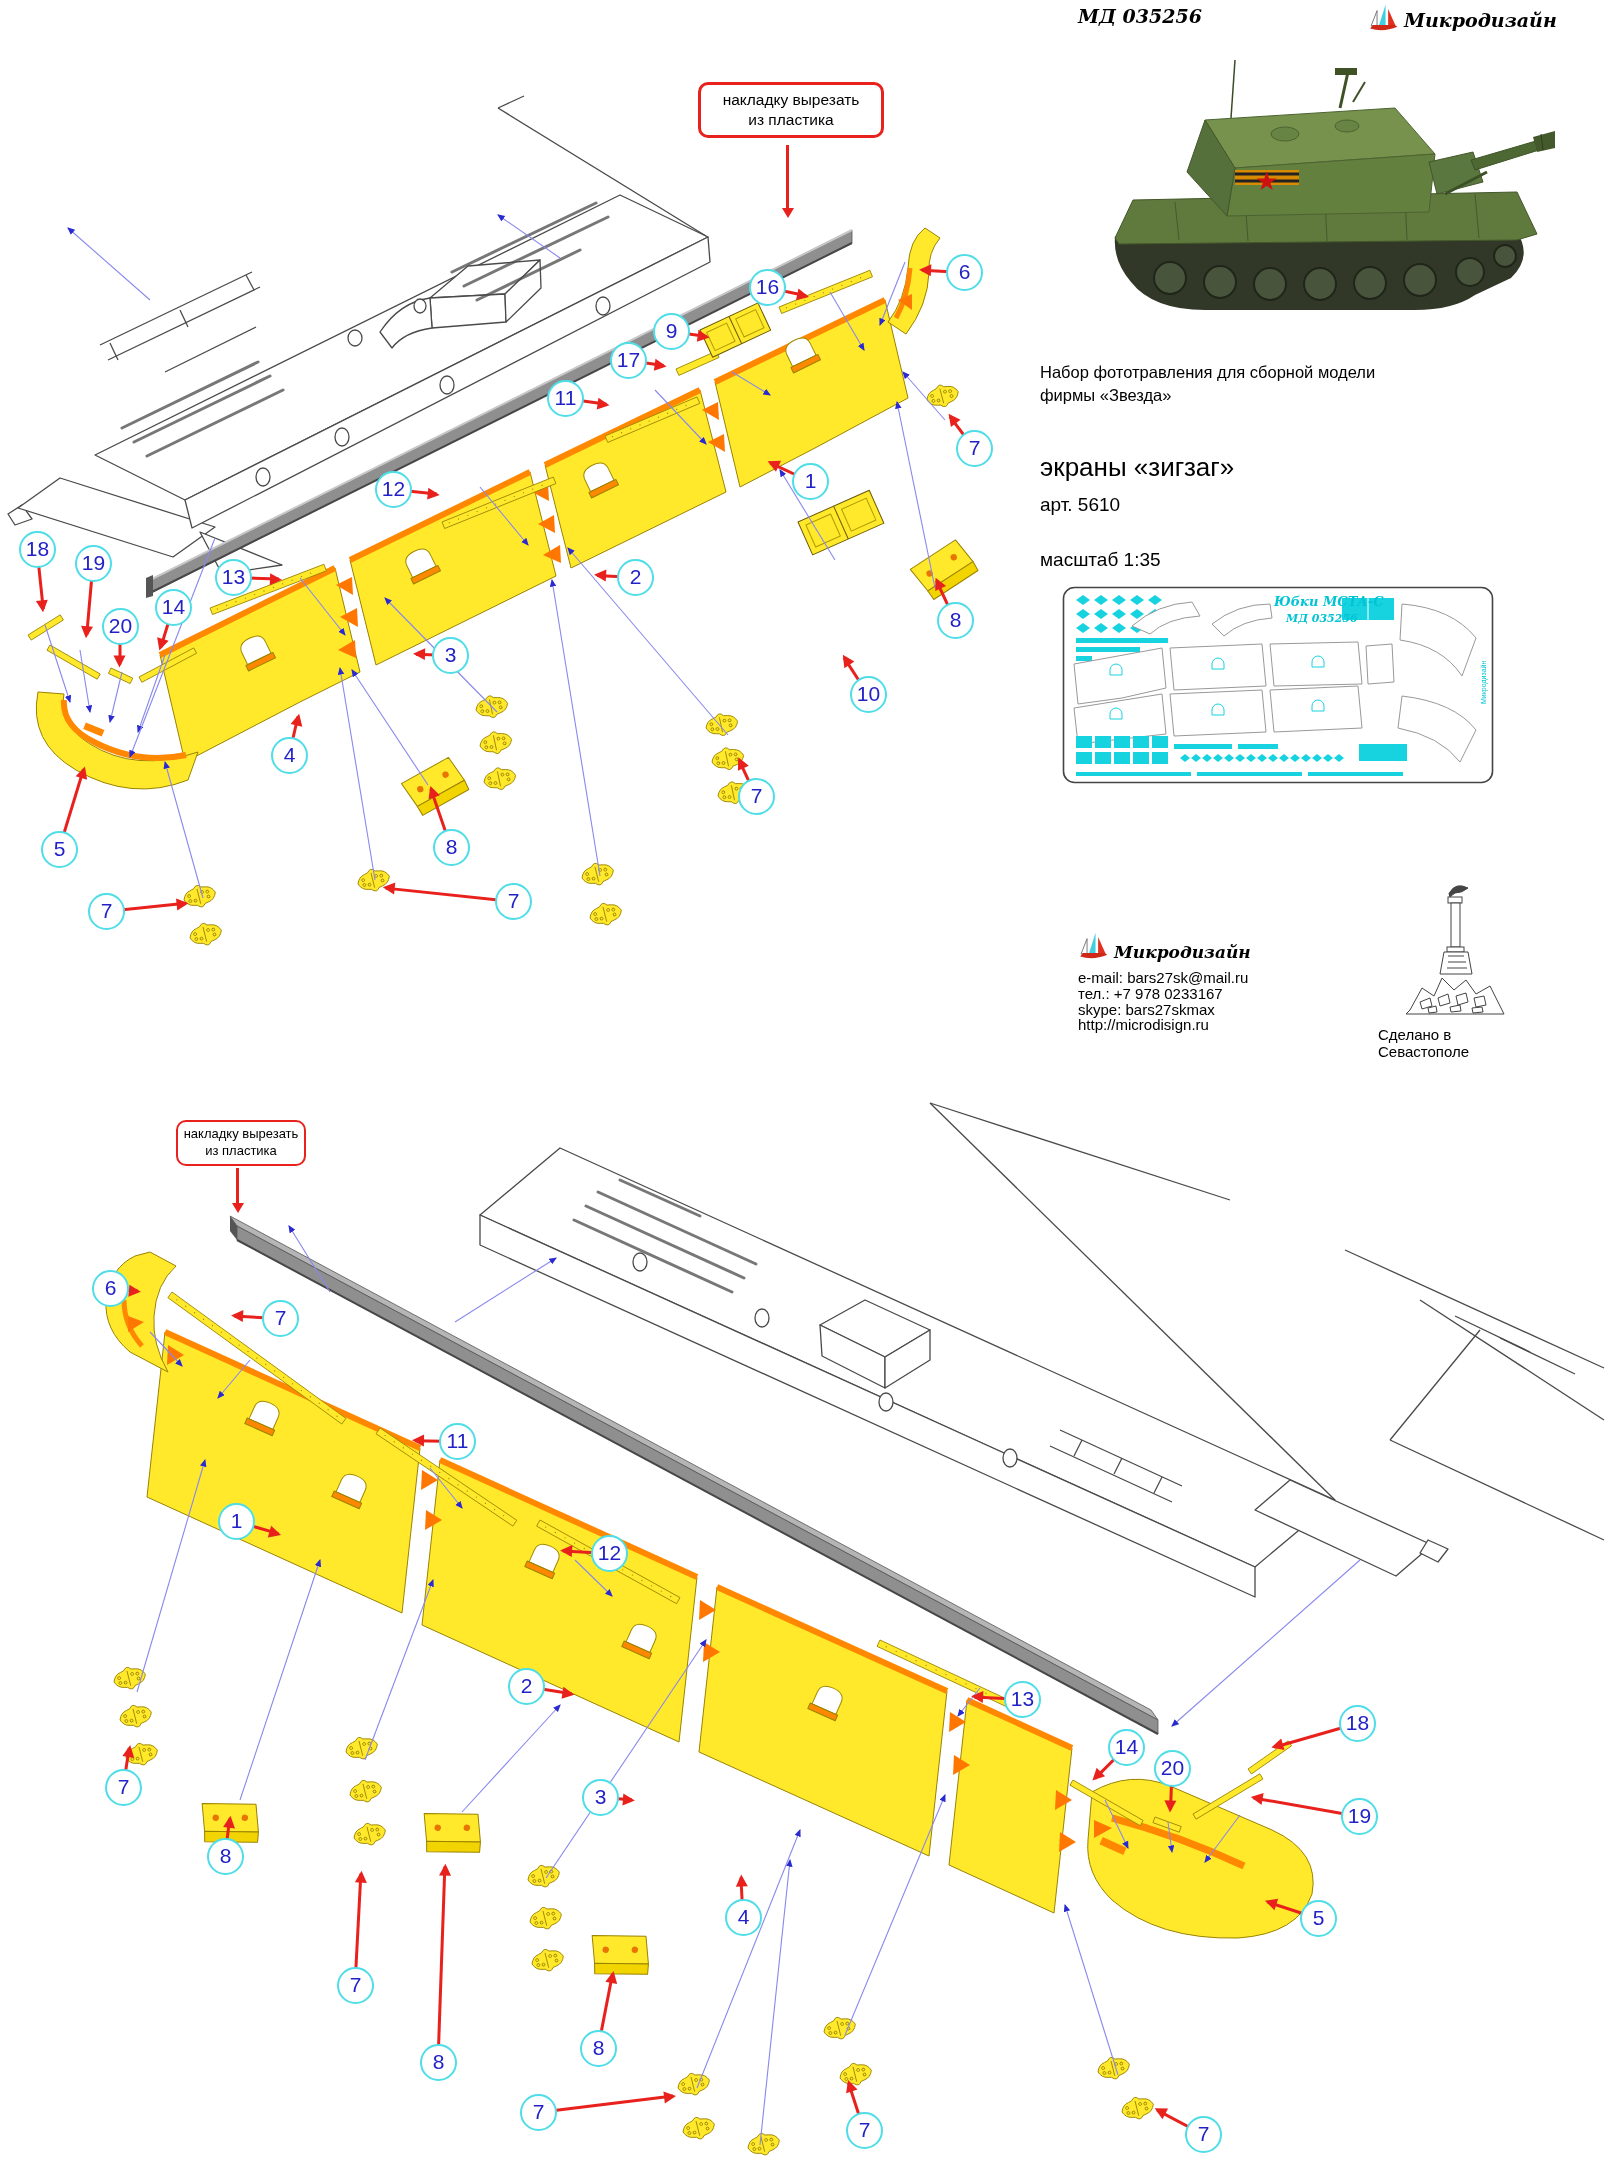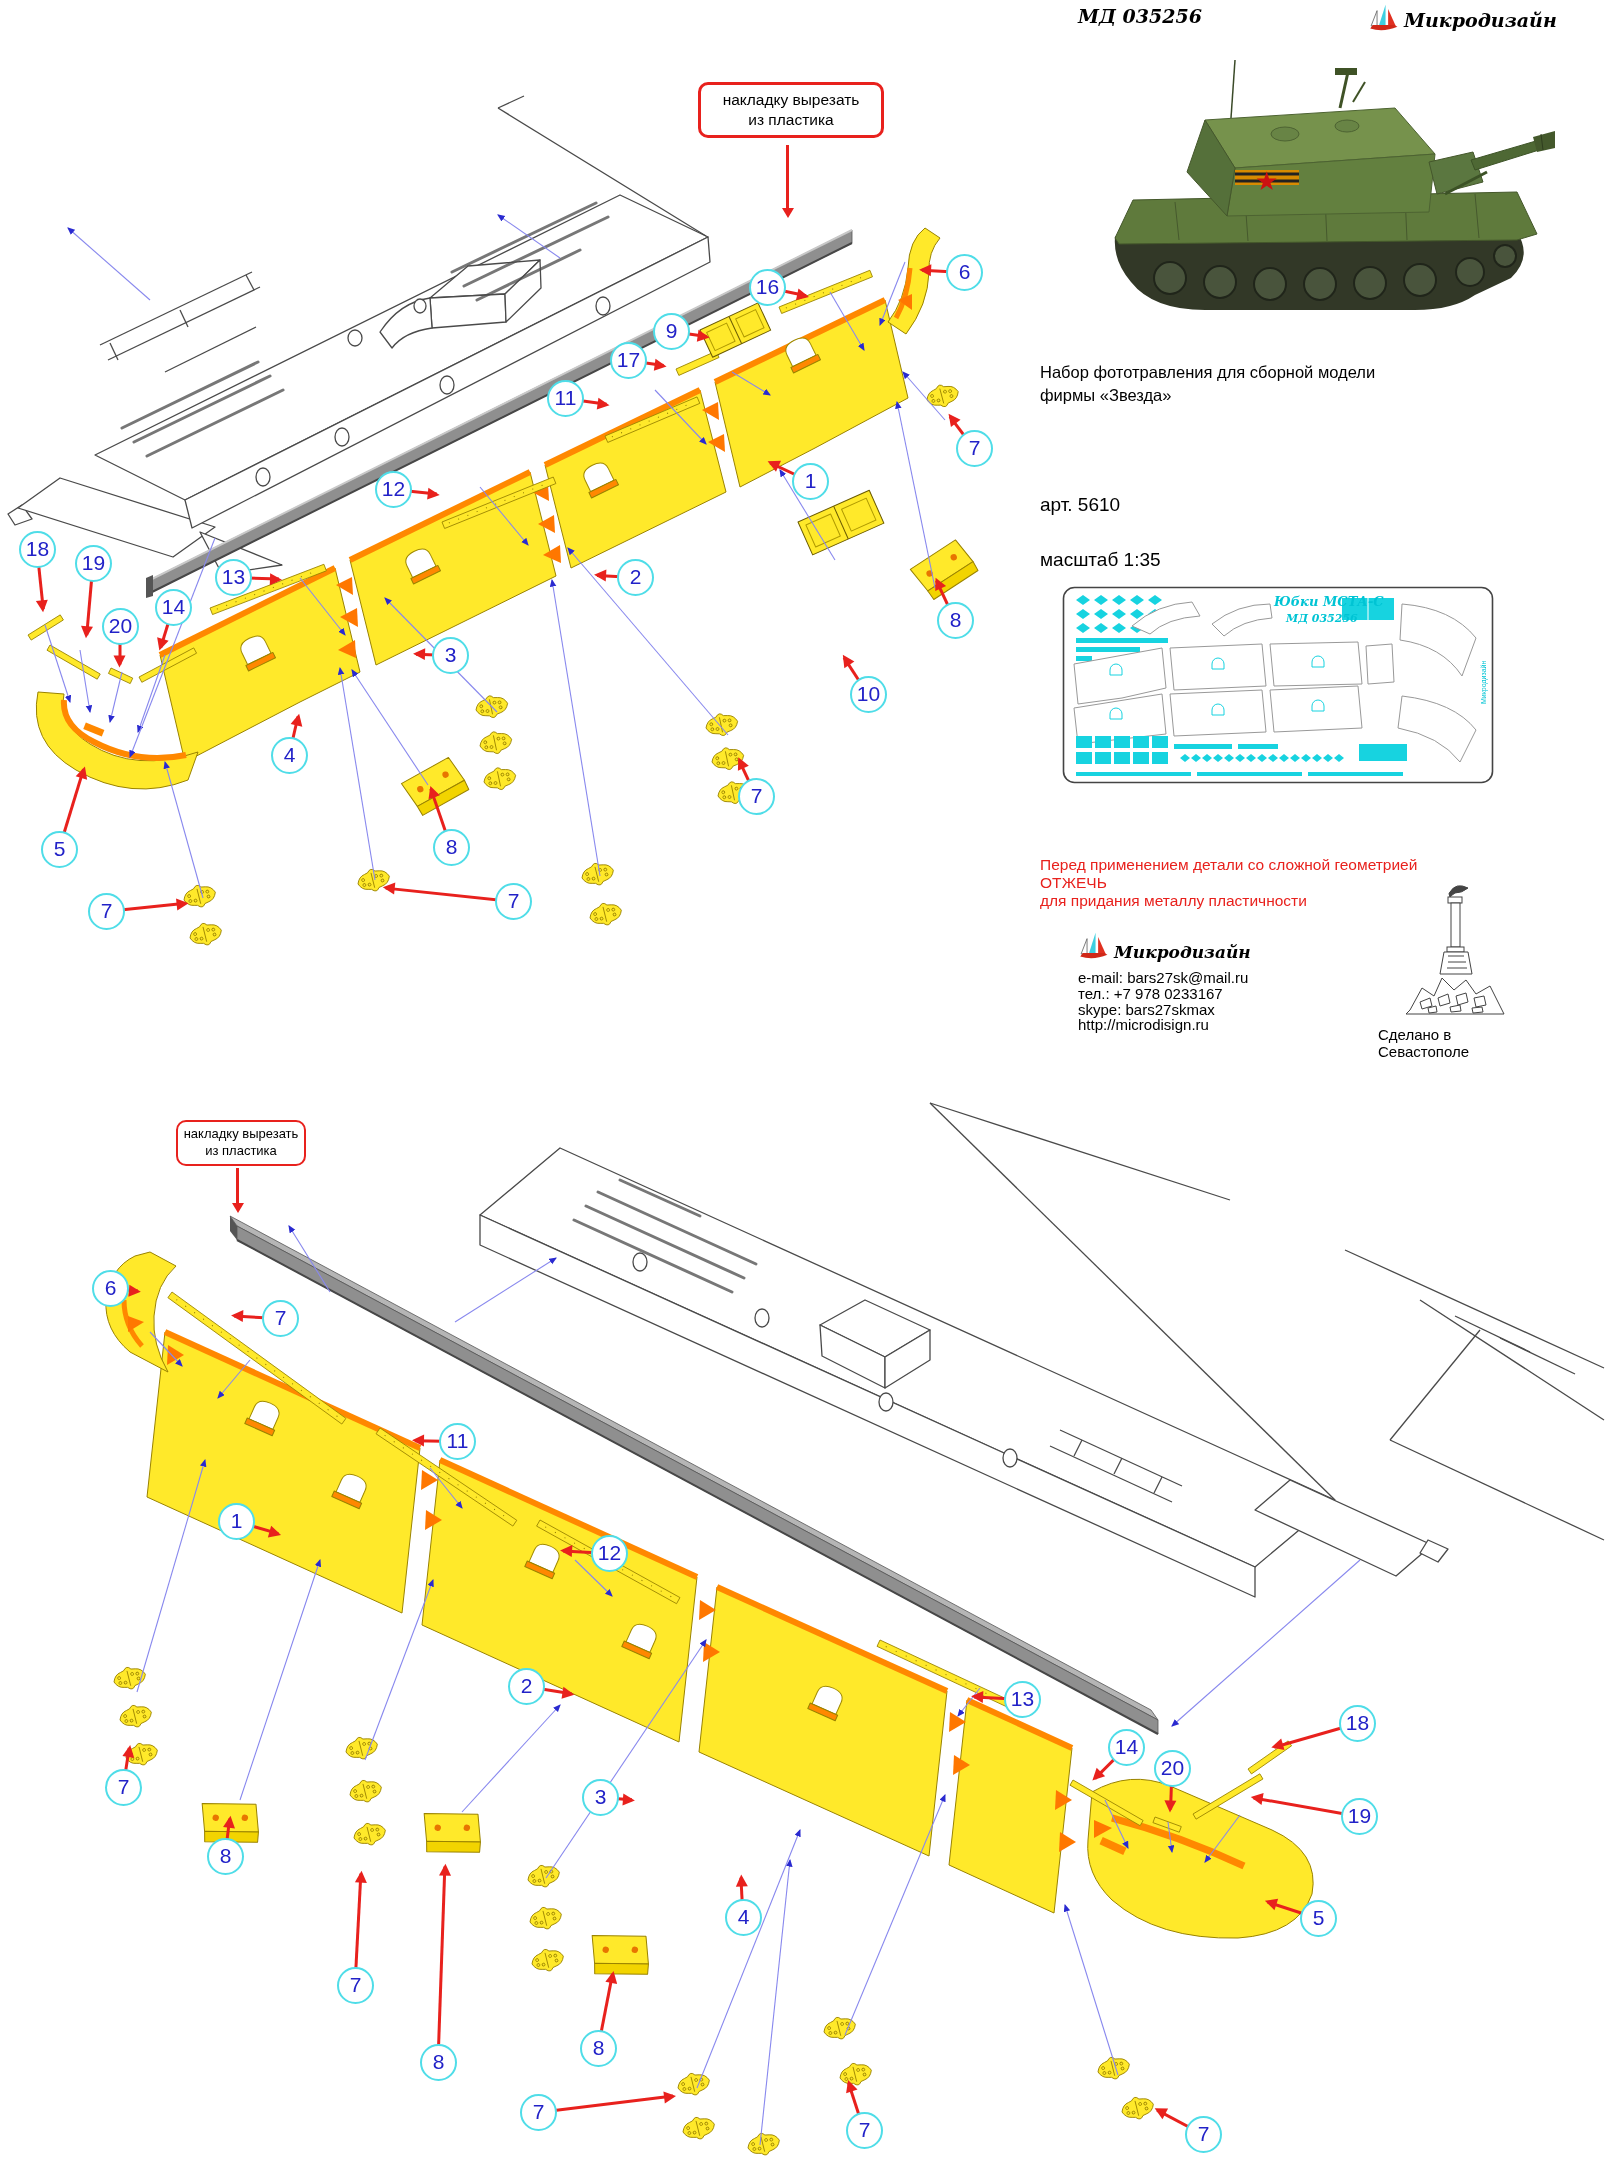--- a/index.html
+++ b/index.html
@@ -449,20 +449,21 @@
   <ellipse cx="262" cy="84" rx="12" ry="6" fill="#688445" stroke="#4d6332"></ellipse>
   <rect x="150" y="128" width="64" height="15" fill="#d88a00"></rect>
   <line x1="150" y1="132" x2="214" y2="132" stroke="#222" stroke-width="3"></line>
   <line x1="150" y1="139" x2="214" y2="139" stroke="#222" stroke-width="3"></line>
   <text x="170" y="148" font-size="26" fill="#cc1111">★</text>
 </svg>
 </div>
 
 <div class="abs ctext" style="left:1040px;top:363px;width:470px;font-size:16.5px;z-index:2;">Набор фототравления для сборной модели</div>
 <div class="abs ctext" style="left:1040px;top:386px;width:470px;font-size:16.5px;z-index:2;">фирмы «Звезда»</div>
+<div class="abs ctext" style="left:1040px;top:452px;width:470px;font-size:26px;z-index:2;">экраны «зигзаг»</div>
 <div class="abs ctext" style="left:1040px;top:494px;width:470px;font-size:19px;z-index:2;">арт. 5610</div>
 <div class="abs ctext" style="left:1040px;top:549px;width:470px;font-size:19px;z-index:2;">масштаб 1:35</div>
 
 <div class="abs" style="left:1062px;top:586px;z-index:2;">
 <svg width="432" height="198" viewBox="0 0 432 198">
   <rect x="1.5" y="1.5" width="429" height="195" rx="11" fill="#fff" stroke="#444" stroke-width="1.6"></rect>
   <g fill="#17d3e0">
     <g>
       <path d="M14,14 l7,-5 7,5 -7,5 Z"></path>
             <path d="M32,14 l7,-5 7,5 -7,5 Z"></path>
@@ -538,25 +539,20 @@
     <rect x="14" y="186" width="115" height="4"></rect>
           <rect x="135" y="186" width="105" height="4"></rect>
           <rect x="246" y="186" width="95" height="4"></rect>
   </g>
   <text x="212" y="20" font-size="13" fill="#00c4d4" class="brandfont" font-style="italic">Юбки МСТА-С</text>
   <text x="224" y="36" font-size="11" fill="#00c4d4" class="brandfont">МД 035256</text>
   <text x="424" y="118" font-size="7" fill="#00c4d4" transform="rotate(-90 424 118)">Микродизайн</text>
 </svg>
 </div>
 
-<div class="abs ctext red" style="left:1040px;top:856px;width:470px;font-size:15.5px;line-height:18px;z-index:2;">
-  <div>Перед применением детали со сложной геометрией</div>
-  <div>ОТЖЕЧЬ</div>
-  <div>для придания металлу пластичности</div>
-</div>
 
 <div class="abs" style="left:1076px;top:930px;z-index:2;">
   <svg width="34" height="36" viewBox="0 0 40 40">
     <path d="M6,27 L13,9 L13,27 Z" fill="#fff" stroke="#666" stroke-width="1"></path>
     <path d="M15,27 L23,2 L23,27 Z" fill="#3ecfe0"></path>
     <path d="M26,27 L26,7 L35,27 Z" fill="#e03020"></path>
     <path d="M5,30 Q20,35 37,28 L33,26 L8,26 Z" fill="#d02818"></path>
   </svg>
 </div>
 <div class="abs brandfont" style="left:1114px;top:942px;font-size:17px;z-index:2;">Микродизайн</div>

